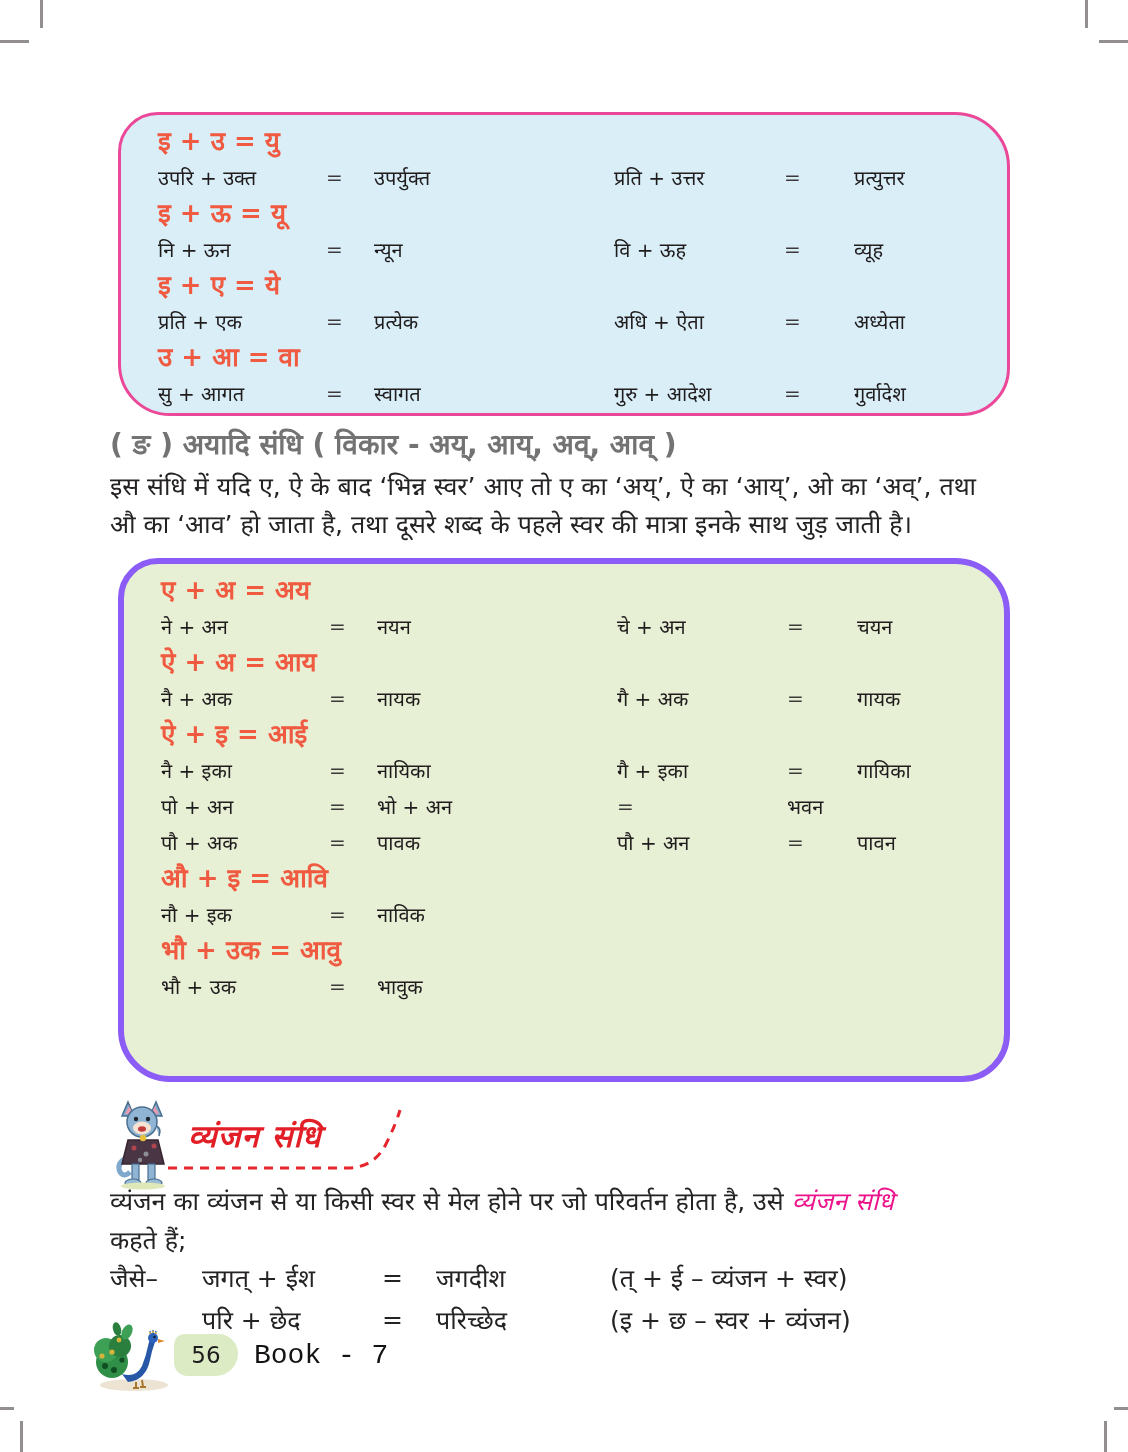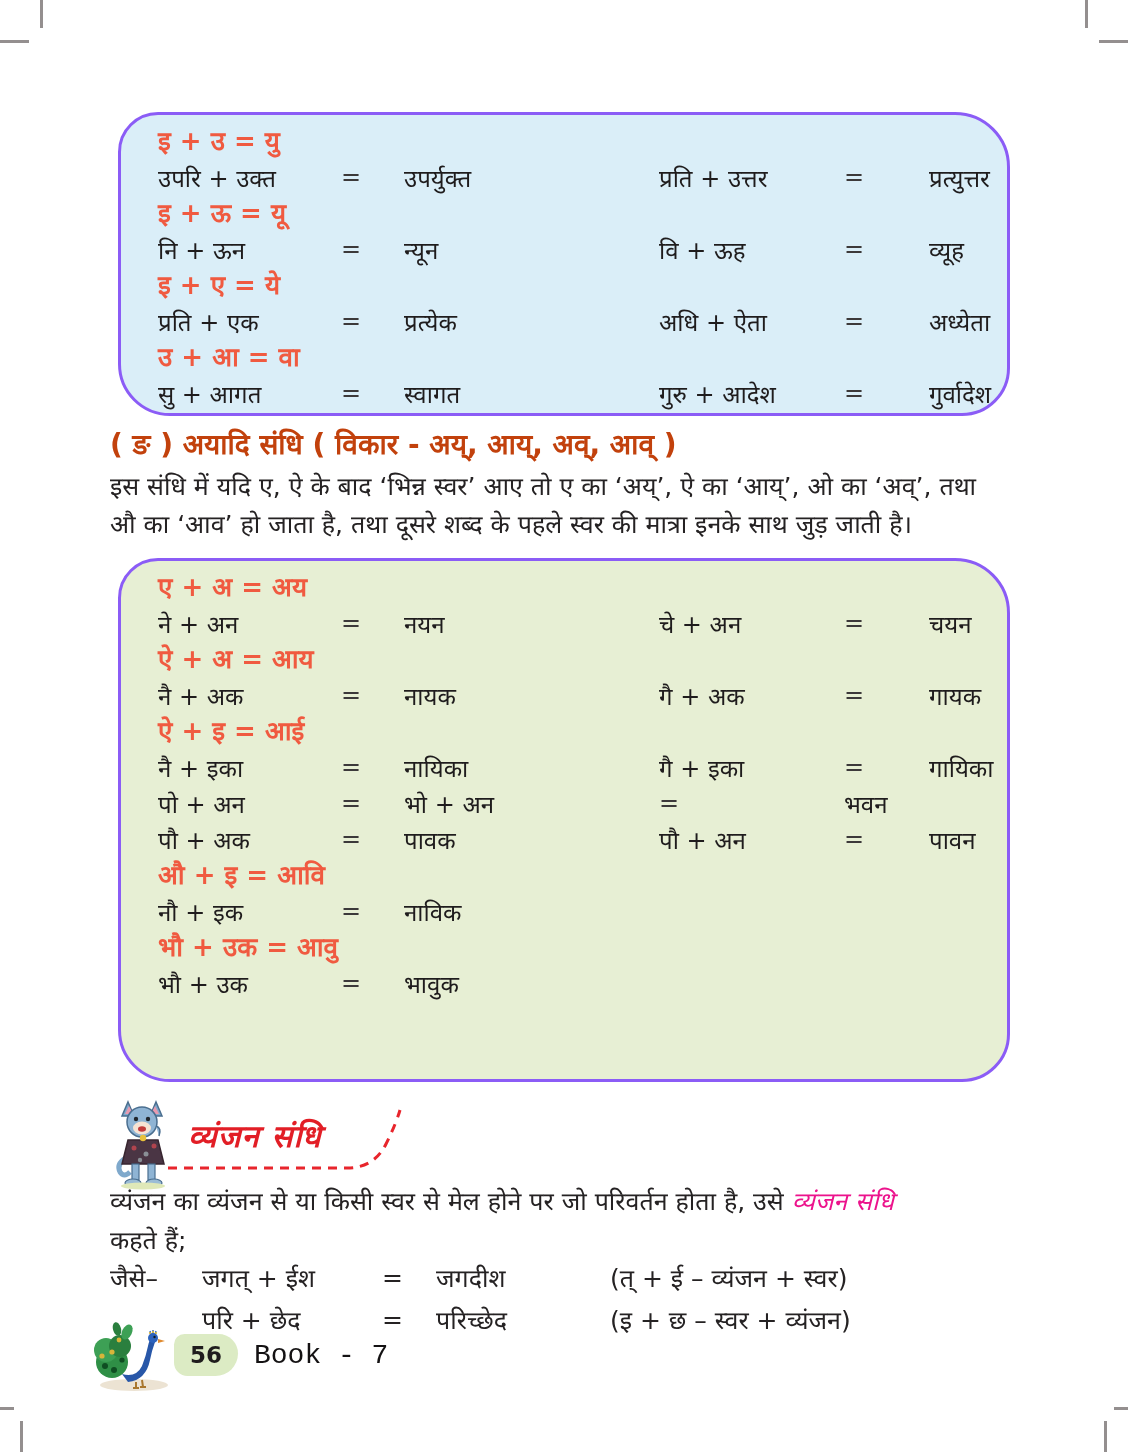--- a/index.html
+++ b/index.html
@@ -9,37 +9,36 @@
     color:#1f1c1d;
   }
   
   .crop{position:absolute;background:#948f8f;}
   
   .box{
     position:absolute;left:118px;width:892px;box-sizing:border-box;
     padding:8px 20px 6px 37px;
     border-radius:40px 55px 48px 52px;
   }
-  .box.blue{top:112px;height:304px;background:#daeef8;border:3px solid #8b5cf6;}
-  .box.green{top:558px;height:524px;background:#e7efd4;border:3px solid #8b5cf6;}
+  .box.blue{top:112px;height:304px;background:#daeef8;border:3px solid #ec4899;}
+  .box.green{top:558px;height:524px;background:#e7efd4;border:6px solid #8b5cf6;}
   .rule{
     height:36px;line-height:36px;font-weight:bold;font-size:26px;color:#f05a40;
     white-space:nowrap;
   }
   .row{
-    height:36px;display:grid;align-items:center;font-size:24px;
+    height:36px;display:grid;align-items:center;font-size:20px;
     grid-template-columns:168px 48px 240px 170px 70px 1fr;
     white-space:nowrap;
-    gap:15px;
   }
   .row .eq{color:#3c393a;}
   
   .h-nga{
     position:absolute;left:110px;top:424px;margin:0;
-    font-size:28px;font-weight:bold;color:#c2410c;white-space:nowrap;
+    font-size:28px;font-weight:bold;color:#737373;white-space:nowrap;
   }
   .para{
     position:absolute;left:110px;top:468px;width:935px;margin:0;
     font-size:25px;line-height:38px;color:#252223;
   }
   
   .sec2{position:absolute;left:104px;top:1096px;width:300px;height:90px;}
   .sec2 .cat{position:absolute;left:8px;top:2px;}
   .sec2 .title{
     position:absolute;left:84px;top:18px;
@@ -60,21 +59,21 @@
     display:grid;grid-template-columns:80px 168px 42px 162px 1fr;
     height:42px;align-items:center;white-space:nowrap;gap:12px;
   }
   
   .footer{position:absolute;left:92px;top:1318px;width:420px;height:80px;}
   .footer .peacock{position:absolute;left:0;top:4px;}
   .pagenum-blob{
     position:absolute;left:82px;top:16px;width:64px;height:42px;
     background:#dcebc4;border-radius:14px 26px 30px 18px;
     display:flex;align-items:center;justify-content:center;
-    font-size:23px;font-weight:bold;color:#1f1c1d;
+    font-size:23px;font-weight:normal;color:#1f1c1d;
   }
   .bookname{
     position:absolute;left:162px;top:22px;
     font-family:Liberation Mono, monospace;
     font-size:28px;color:#141213;white-space:nowrap;text-align:right;
   }
 </style>
 </head>
 <body>
 

